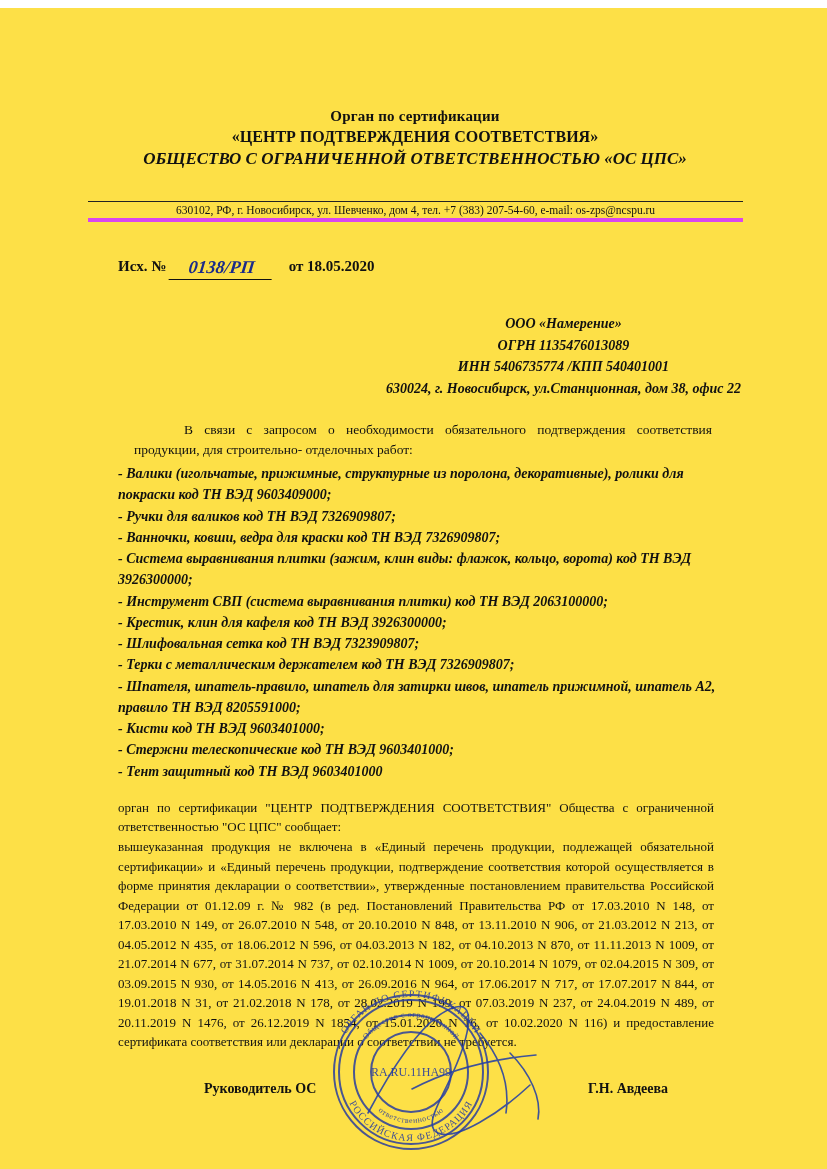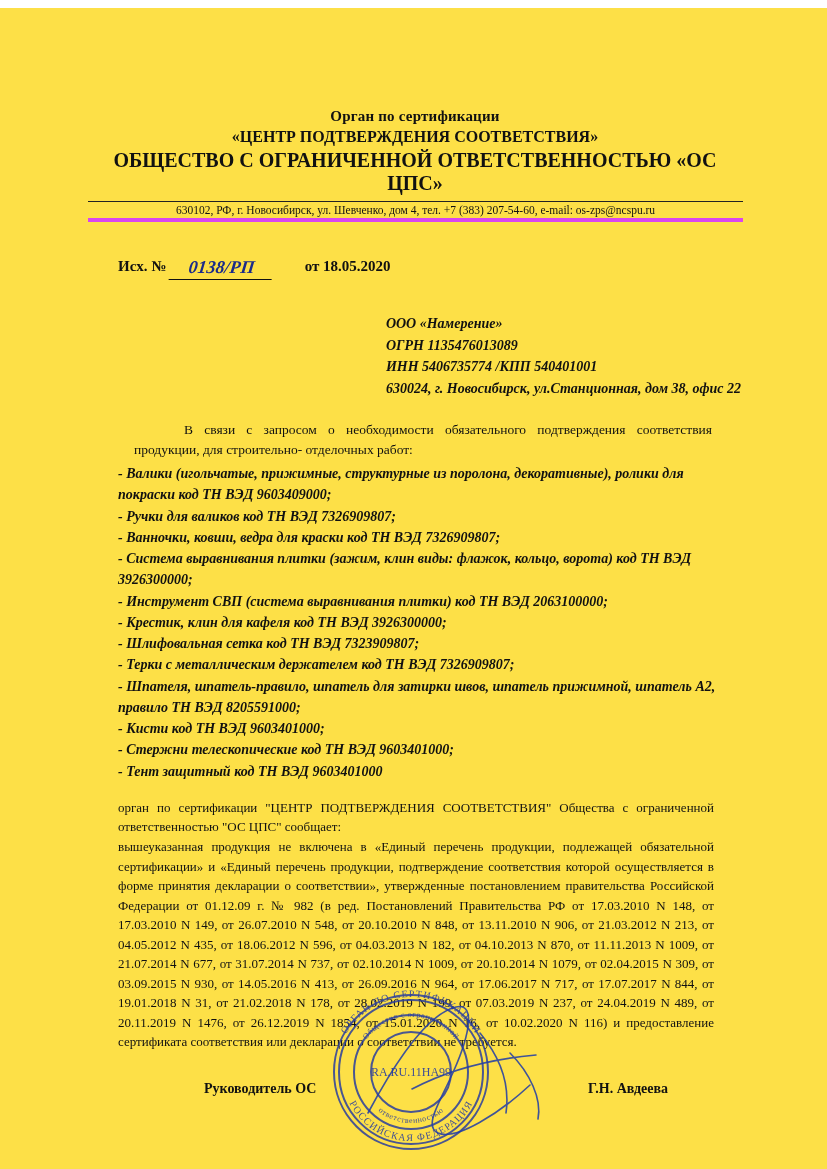--- a/index.html
+++ b/index.html
@@ -27,21 +27,21 @@
   .header {
     position: absolute;
     left: 90px;
     top: 100px;
     width: 650px;
     text-align: center;
     font-weight: bold;
   }
   .header .l1 { font-size: 15px; letter-spacing: .2px; }
   .header .l2 { font-size: 16px; margin-top: 3px; }
-  .header .l3 { font-size: 20px; margin-top: 3px; }
+  .header .l3 { font-size: 17px; margin-top: 3px; font-style: italic; }
   .header .l4 { font-size: 15.5px; margin-top: 4px; }
 
   .addressline {
     position: absolute;
     left: 88px;
     top: 193px;
     width: 655px;
     border-top: 1px solid #222;
     border-bottom: 4px solid #d946ef;
     text-align: center;
@@ -67,30 +67,30 @@
     font-family: "Liberation Serif", serif;
     font-style: italic;
     font-weight: bold;
     color: #1a2a8a;
     font-size: 18px;
     transform: skewX(-7deg);
     padding: 0 4px 1px 4px;
     vertical-align: -2px;
   }
   .outgoing .date {
-    margin-left: 28px;
+    margin-left: 12px;
     font-weight: bold;
   }
 
   
   .addressee {
     position: absolute;
     right: 86px;
     top: 305px;
-    text-align: left;
+    text-align: center;
     font-style: italic;
     font-weight: bold;
     font-size: 14px;
     line-height: 1.55;
   }
 
   
   .intro {
     position: absolute;
     left: 118px;

